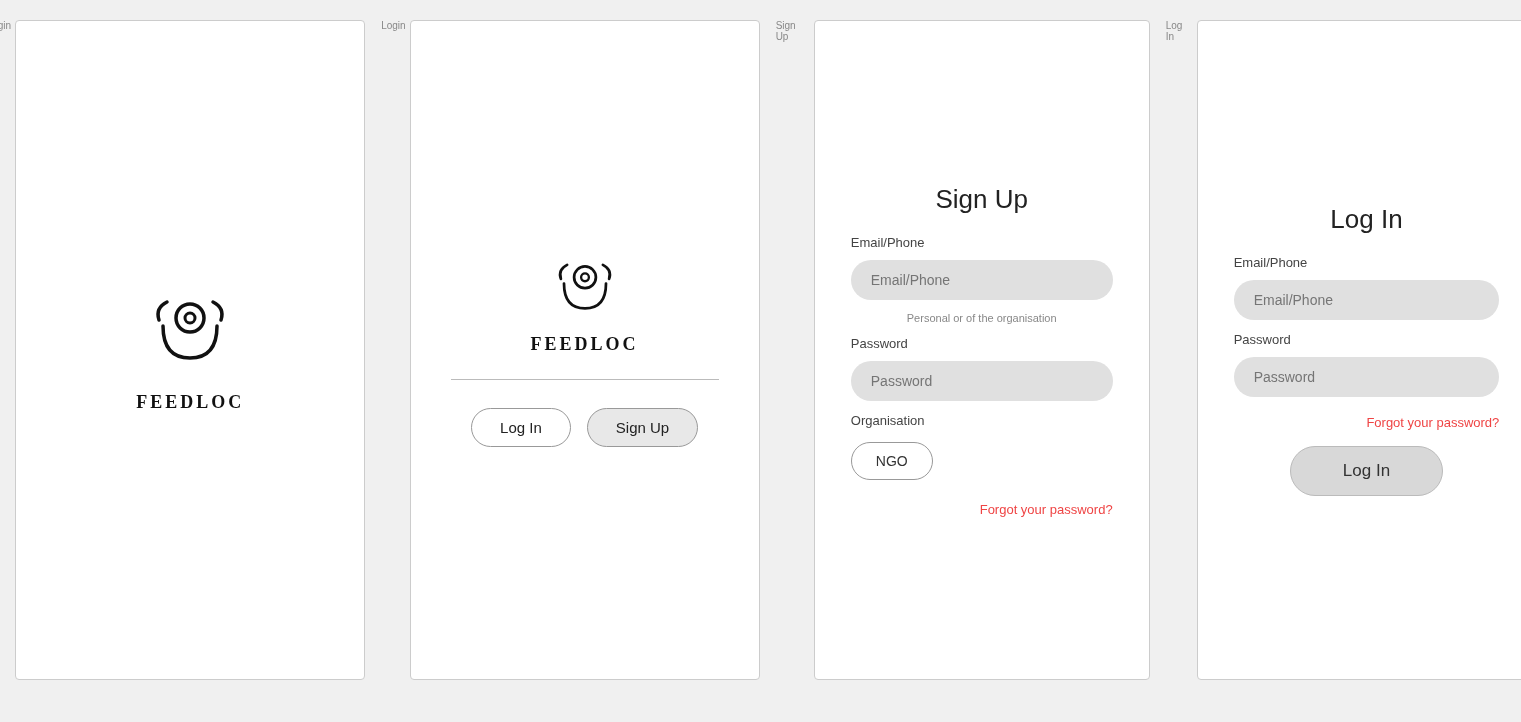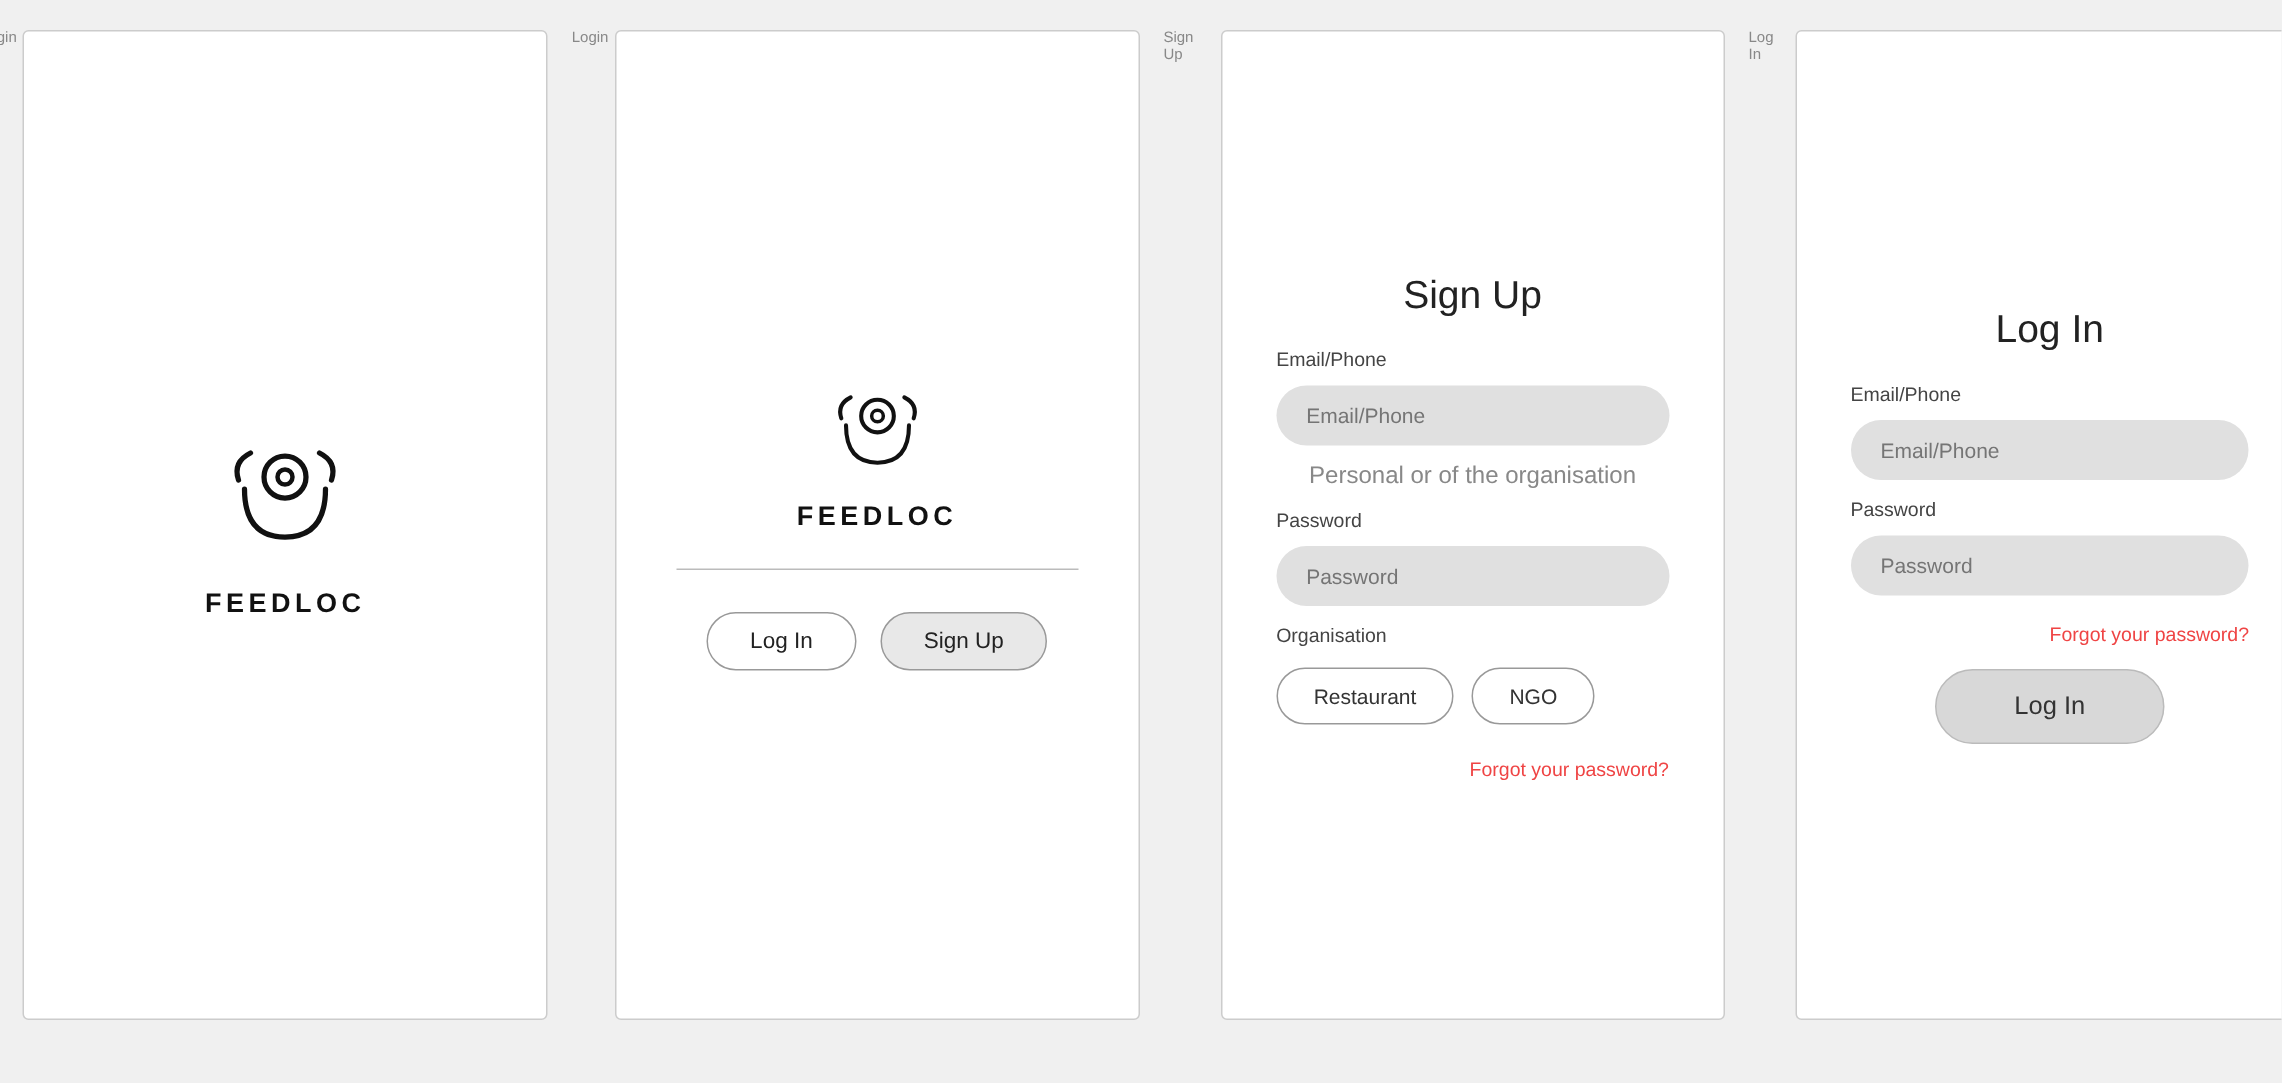--- a/index.html
+++ b/index.html
@@ -47,21 +47,21 @@
       flex-direction: column;
       align-items: center;
       gap: 14px;
     }
 
     .feedloc-logo-text {
       font-size: 18px;
       font-weight: 700;
       letter-spacing: 3px;
       color: #111;
-      font-family: Liberation Sans, sans-serif;
+      font-family: Liberation Serif, serif;
     }
 
     
     .login-choice-content {
       display: flex;
       flex-direction: column;
       align-items: center;
       gap: 0;
       width: 100%;
       padding: 0 40px;
@@ -143,21 +143,21 @@
       border-radius: 50px;
       padding: 12px 20px;
       font-size: 14px;
       color: #555;
       outline: none;
       margin-bottom: 4px;
       font-family: inherit;
     }
 
     .helper-text {
-      font-size: 16px;
+      font-size: 11px;
       color: #888;
       text-align: center;
       width: 100%;
       margin-bottom: 4px;
     }
 
     .org-row {
       display: flex;
       flex-direction: row;
       gap: 12px;
@@ -274,21 +274,20 @@
 
       <span class="field-label">Email/Phone</span>
       <input class="input-field" type="text" placeholder="Email/Phone" style="">
       <span class="helper-text">Personal or of the organisation</span>
 
       <span class="field-label">Password</span>
       <input class="input-field" type="password" placeholder="Password" style="">
 
       <span class="field-label">Organisation</span>
       <div class="org-row">
-        <button class="org-btn">Restaurant</button>
         <button class="org-btn">NGO</button>
       </div>
 
       <span class="forgot-link">Forgot your password?</span>
     </div>
   </div>
 </div>
 
 <div class="screen-wrapper">
   <span class="screen-label">Log In</span>

